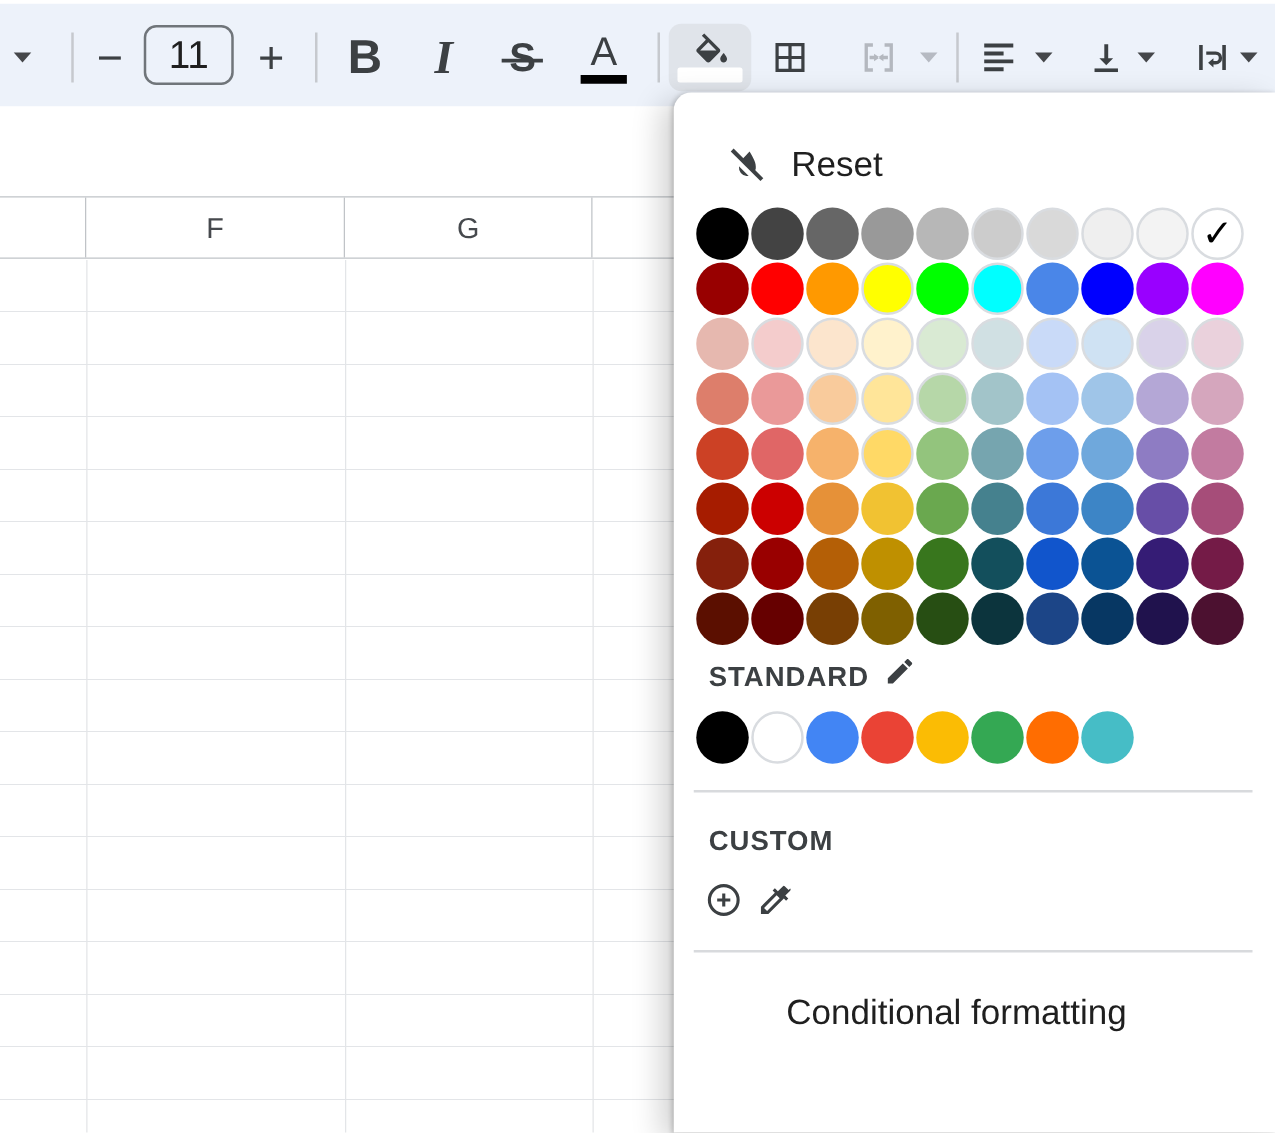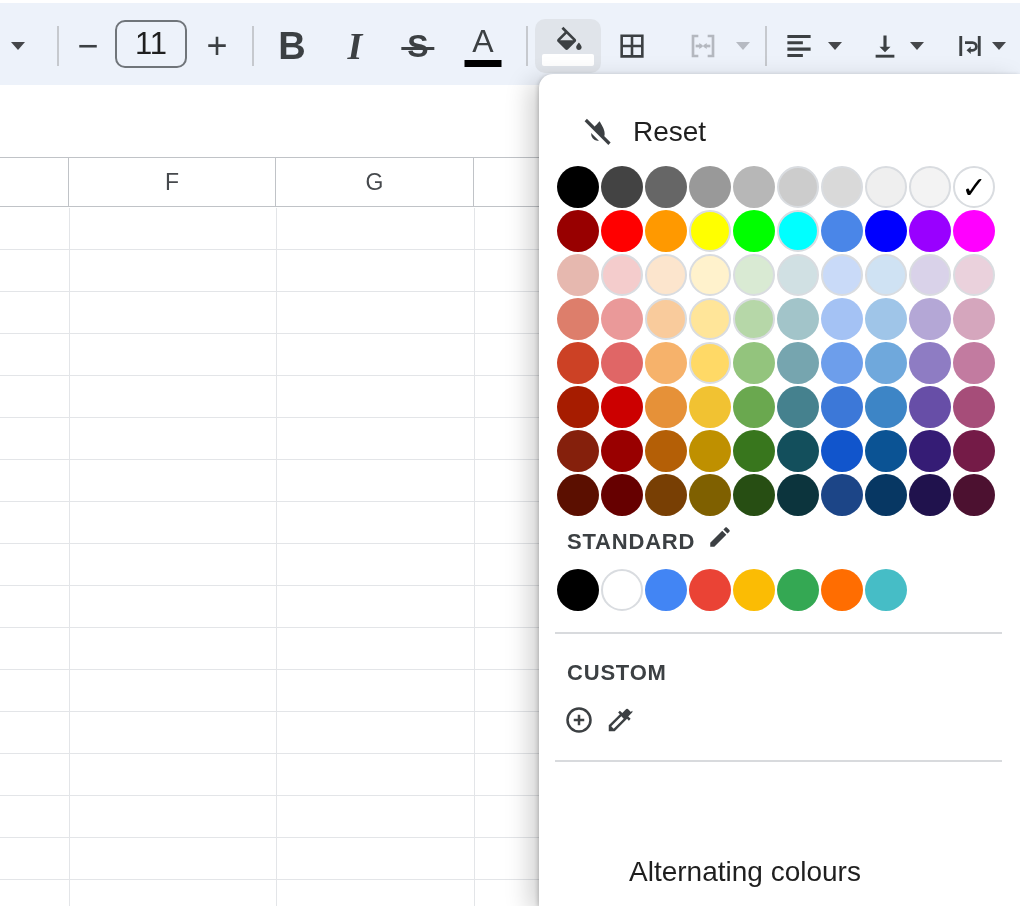--- a/index.html
+++ b/index.html
@@ -283,16 +283,16 @@
     <circle cx="12" cy="12" r="9.2"></circle>
     <line x1="12" y1="7.8" x2="12" y2="16.2"></line>
     <line x1="7.8" y1="12" x2="16.2" y2="12"></line>
   </svg>
   <svg class="pi dropper-icon" viewBox="0 0 24 24" width="30" height="30">
     <path fill="#3c4043" d="M20.71 5.63l-2.34-2.34a1 1 0 0 0-1.41 0l-3.12 3.12-1.93-1.91-1.41 1.41 1.42 1.42L3 16.25V21h4.75l9.92-9.92 1.42 1.42 1.41-1.41-1.92-1.92 3.12-3.12c.4-.4.4-1.03.01-1.42zM6.92 19 5 17.08l8.06-8.06 1.92 1.92L6.92 19z"></path>
   </svg>
 
   <div class="pi divider div2"></div>
 
-  <div class="pi menu-item mi2" style="top:774px">
-    <span class="menu-text" style="top:8px">Alternating colours</span>
+  <div class="pi menu-item mi1" style="top:712px">
+    <span class="menu-text" style="top:8px">Conditional formatting</span>
   </div>
 </div>
 
 </body></html>

